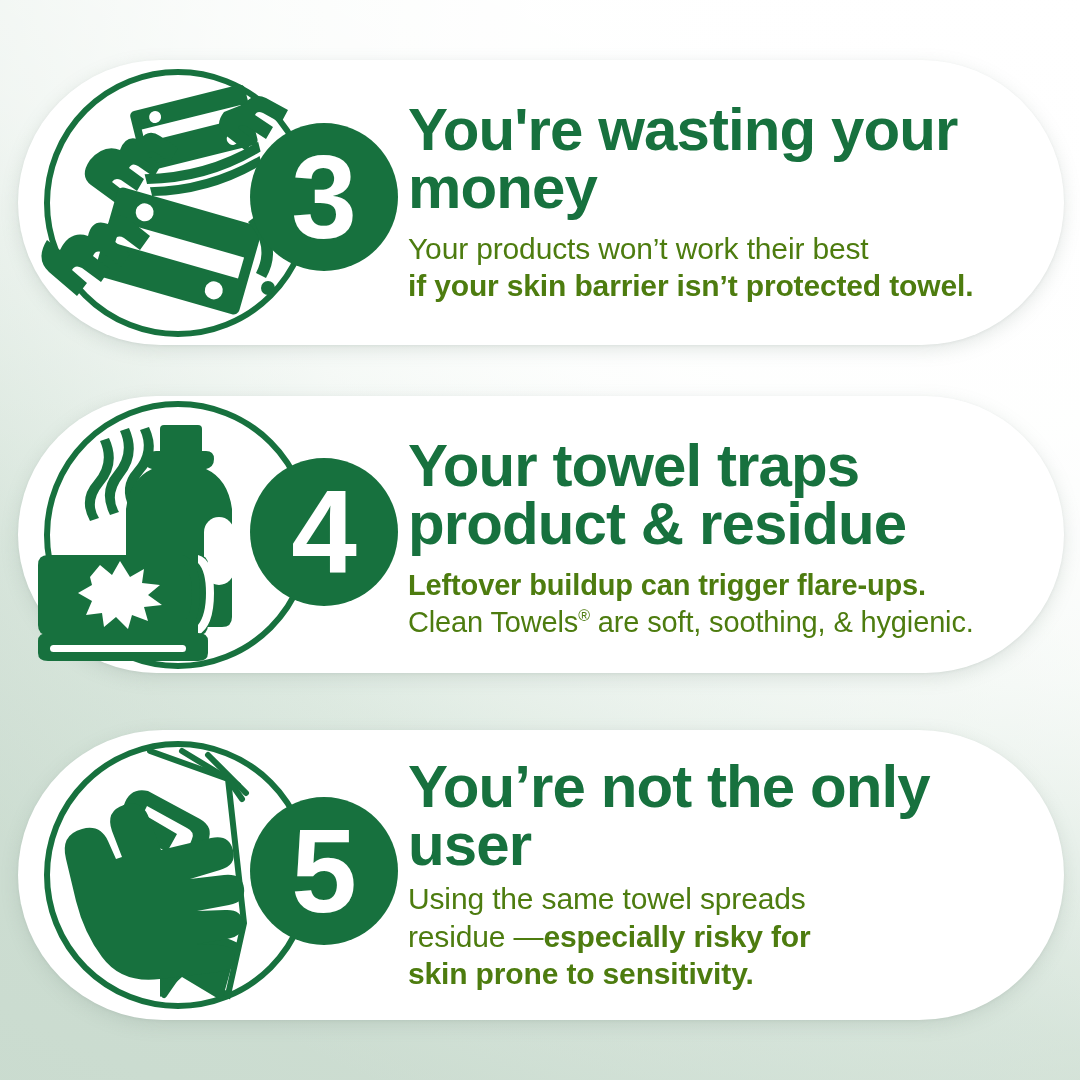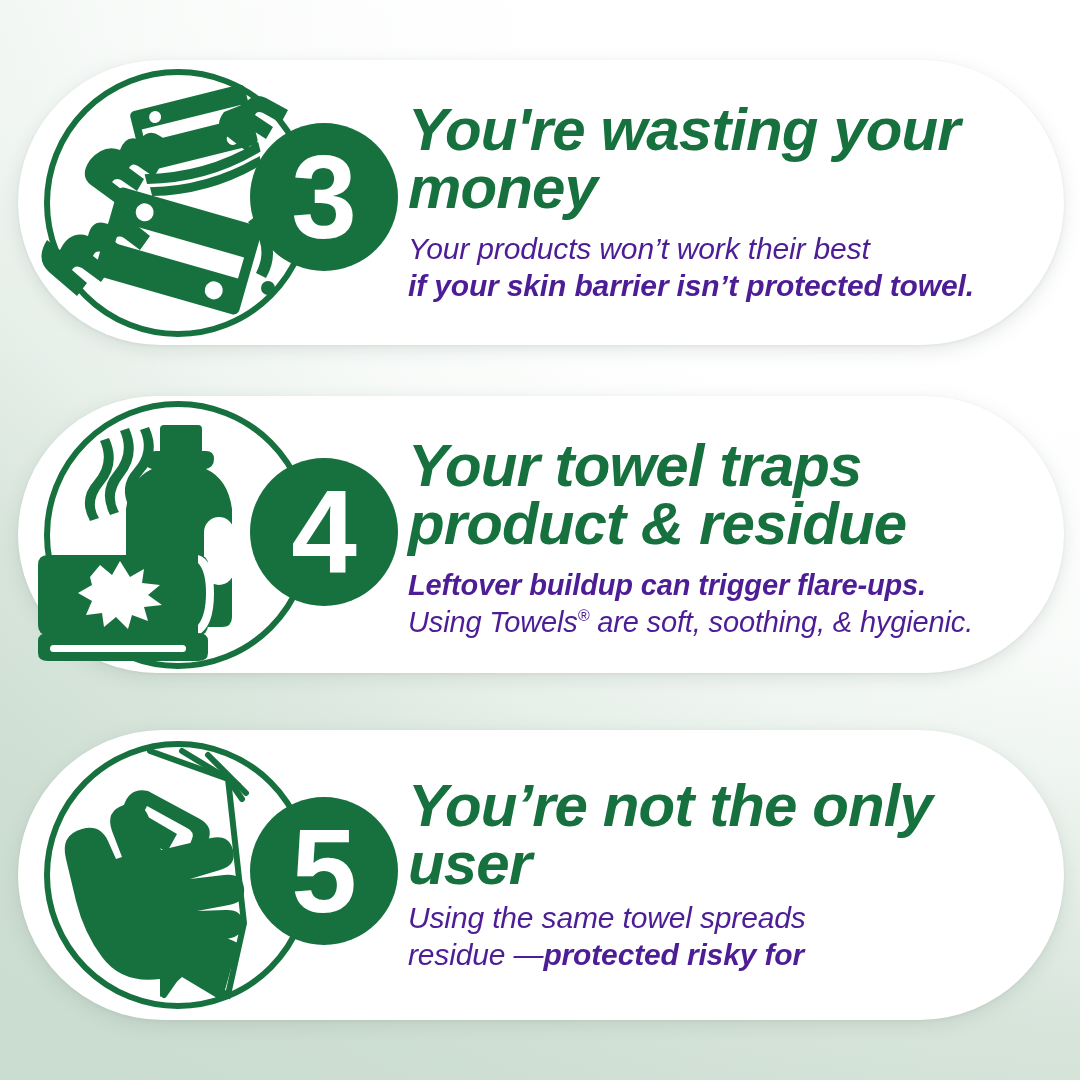--- a/index.html
+++ b/index.html
@@ -40,38 +40,38 @@
   .card-3 .medallion{width:366px;height:290px;}
   .medallion svg{position:absolute;left:0;top:50%;transform:translateY(-50%);}
   .card-1 .medallion svg{width:366px;height:278px;}
   .card-2 .medallion svg{width:366px;height:272px;}
   .card-3 .medallion svg{width:366px;height:284px;}
 
   
   .content{
     flex:1 1 auto;
     padding-right:40px;
-    display:flex;flex-direction:column;justify-content:center;font-style:italic;
+    display:flex;flex-direction:column;justify-content:center;
   }
   .card-1 .content{padding-left:10px;}
   .card-2 .content{padding-left:10px;margin-top:8px;}
   .card-3 .content{padding-left:10px;justify-content:center;}
 
   .heading{
     color:#17713e;
     font-weight:700;
     letter-spacing:-0.015em;
     margin:0;
   }
   .card-1 .heading{font-size:60px;line-height:0.97;}
   .card-2 .heading{font-size:60px;line-height:0.97;}
   .card-3 .heading{font-size:60px;line-height:0.97;}
 
   .body{
-    color:#4c1d95;
+    color:#4d7c0f;
     margin:0;
     letter-spacing:-0.005em;
   }
   .card-1 .body{font-size:30px;line-height:1.22;margin-top:14px;}
   .card-2 .body{font-size:29px;line-height:1.26;margin-top:14px;}
   .card-3 .body{font-size:30px;line-height:1.24;margin-top:6px;}
 
   .body .ln{display:block;white-space:nowrap;}
   .b{font-weight:700;}
   .r{font-weight:400;}
@@ -171,21 +171,21 @@
       </svg>
     </div>
 
     <div class="content">
       <div class="heading">
         <span class="ln">Your towel traps</span>
         <span class="ln">product &amp; residue</span>
       </div>
       <div class="body">
         <span class="ln b">Leftover buildup can trigger flare-ups.</span>
-        <span class="ln r"><span>Using Towels</span><span class="reg">®</span><span> are soft, soothing, &amp; hygienic.</span></span>
+        <span class="ln r"><span>Clean Towels</span><span class="reg">®</span><span> are soft, soothing, &amp; hygienic.</span></span>
       </div>
     </div>
   </div>
 
   <div class="card card-3">
 
     <div class="medallion">
       <svg viewBox="0 0 366 284" xmlns="http://www.w3.org/2000/svg">
         <circle cx="146" cy="142" r="131" fill="#ffffff" stroke="#17713e" stroke-width="6"></circle>
         <g fill="none" stroke="#17713e" stroke-width="6" stroke-linecap="round">
@@ -211,18 +211,19 @@
       </svg>
     </div>
 
     <div class="content">
       <div class="heading">
         <span class="ln">You’re not</span>
         <span class="ln">the only user</span>
       </div>
       <div class="body">
         <span class="ln r">Using the same towel spreads</span>
-        <span class="ln"><span class="r">residue —</span><span class="b">protected risky for</span></span>
+        <span class="ln"><span class="r">residue —</span><span class="b">especially risky for</span></span>
+        <span class="ln b">skin prone to sensitivity.</span>
       </div>
     </div>
   </div>
 
 </div>
 
 </body></html>

